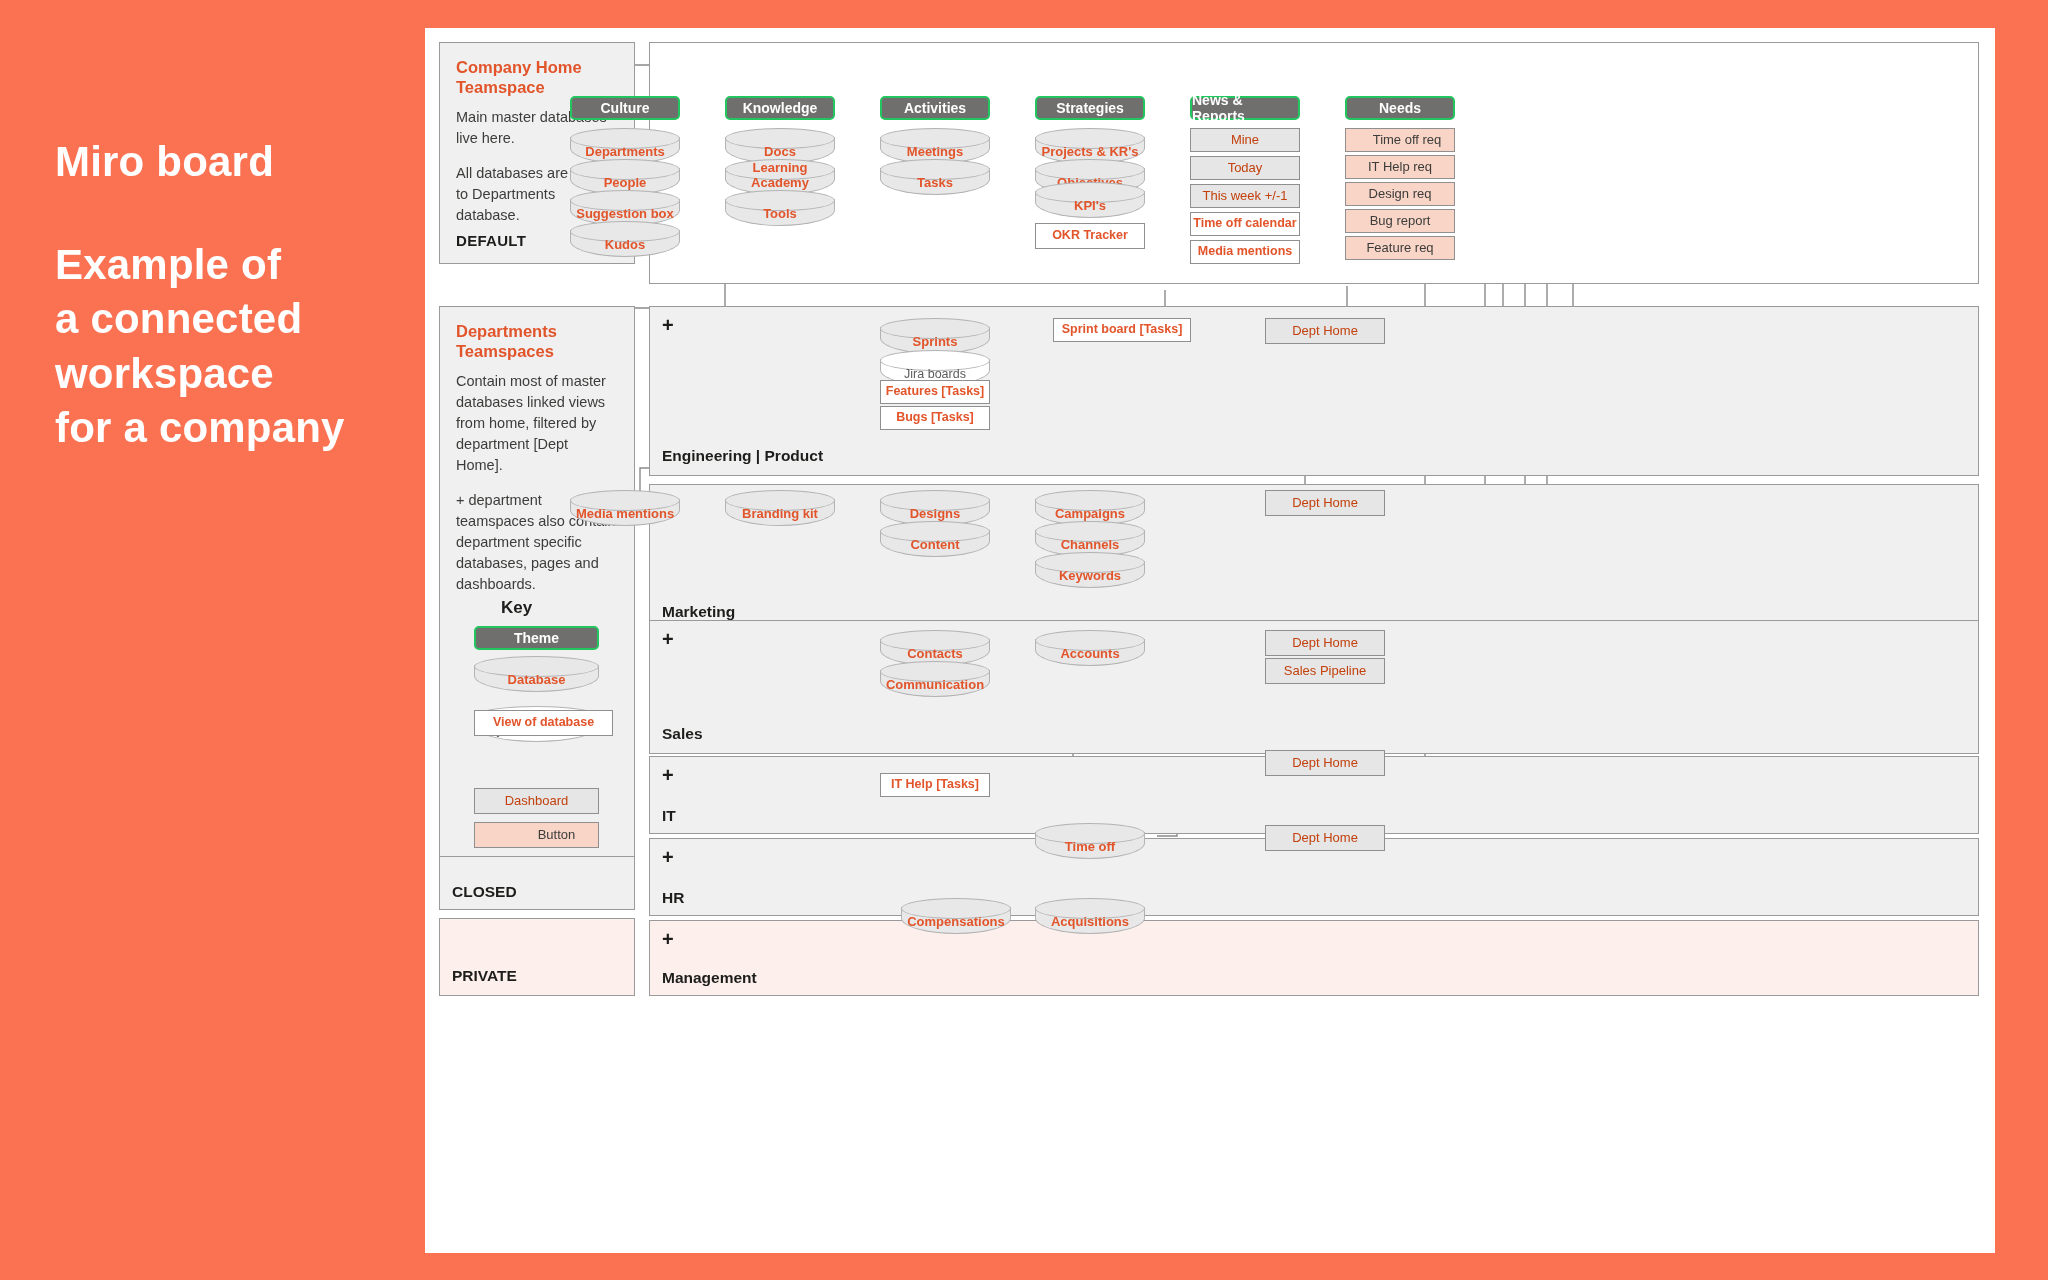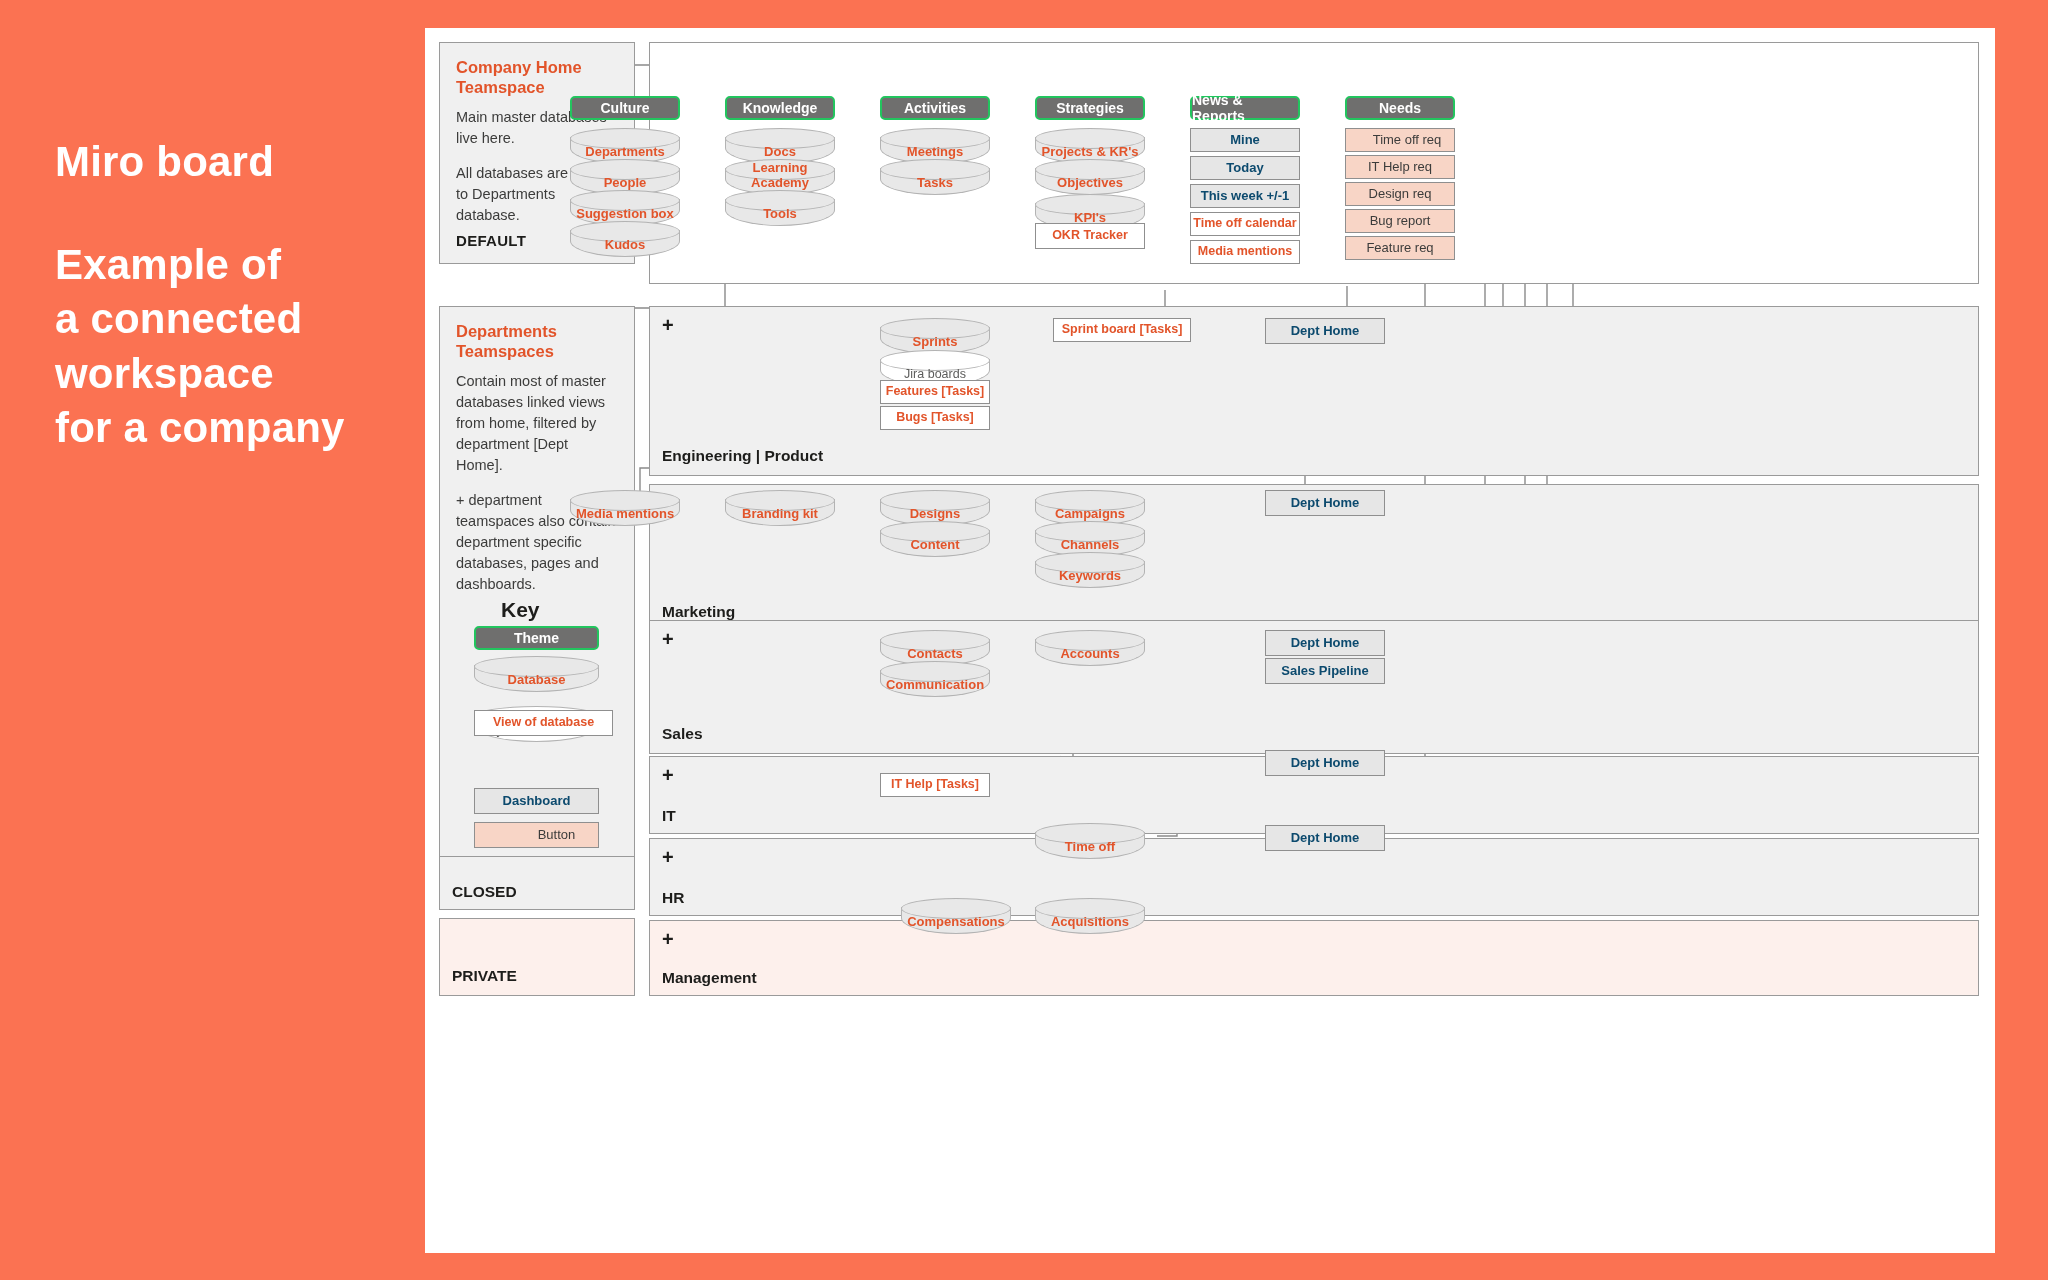--- a/index.html
+++ b/index.html
@@ -62,25 +62,25 @@
   .cyl.synced .body,.cyl.synced .top{background:#ffffff;}
   .cyl.synced .lbl{color:#5c5c5b;font-weight:400;font-size:12.5px;}
 
   
   .node{
     position:absolute;box-sizing:border-box;border:1px solid #8f8f8f;
     display:flex;align-items:center;justify-content:center;text-align:center;
     font-size:12.5px;line-height:1.1;
   }
   .node.view{background:#ffffff;color:#e2542a;font-weight:700;}
-  .node.dash{background:#e6e6e6;color:#0c4a6e;font-weight:700;font-size:13px;}
+  .node.dash{background:#e6e6e6;color:#c2410c;font-weight:400;font-size:13px;}
   .node.btn{background:#f8d5c6;color:#3c3c3b;font-weight:400;font-size:13px;}
 
   
-  .key-title{position:absolute;font-size:21px;font-weight:700;color:#1d1d1b;}
+  .key-title{position:absolute;font-size:17px;font-weight:700;color:#1d1d1b;}
 
   
   svg.wires{position:absolute;left:0;top:0;width:1570px;height:1225px;overflow:visible;pointer-events:none;}
   svg.wires path,svg.wires line{fill:none;stroke:#8a8a8a;stroke-width:1.4;}
 </style>
 </head>
 <body>
 
 <div id="root">
 
@@ -305,21 +305,21 @@
     <div class="cyl" style="left:610px;top:100px;width:110px;height:36px;">
       <div class="body"></div>
         <div class="top"></div>
       <div class="lbl">Projects &amp; KR's</div>
     </div>
     <div class="cyl" style="left:610px;top:131px;width:110px;height:36px;">
       <div class="body"></div>
         <div class="top"></div>
       <div class="lbl">Objectives</div>
     </div>
-    <div class="cyl" style="left:610px;top:166px;width:110px;height:36px;">
+    <div class="cyl" style="left:610px;top:154px;width:110px;height:36px;">
       <div class="body"></div>
         <div class="top"></div>
       <div class="lbl">KPI's</div>
     </div>
     <div class="node view" style="left:610px;top:195px;width:110px;height:26px;">
       <span>OKR Tracker</span>
     </div>
 
     <div class="node dash" style="left:765px;top:100px;width:110px;height:24px;">
       <span>Mine</span>

